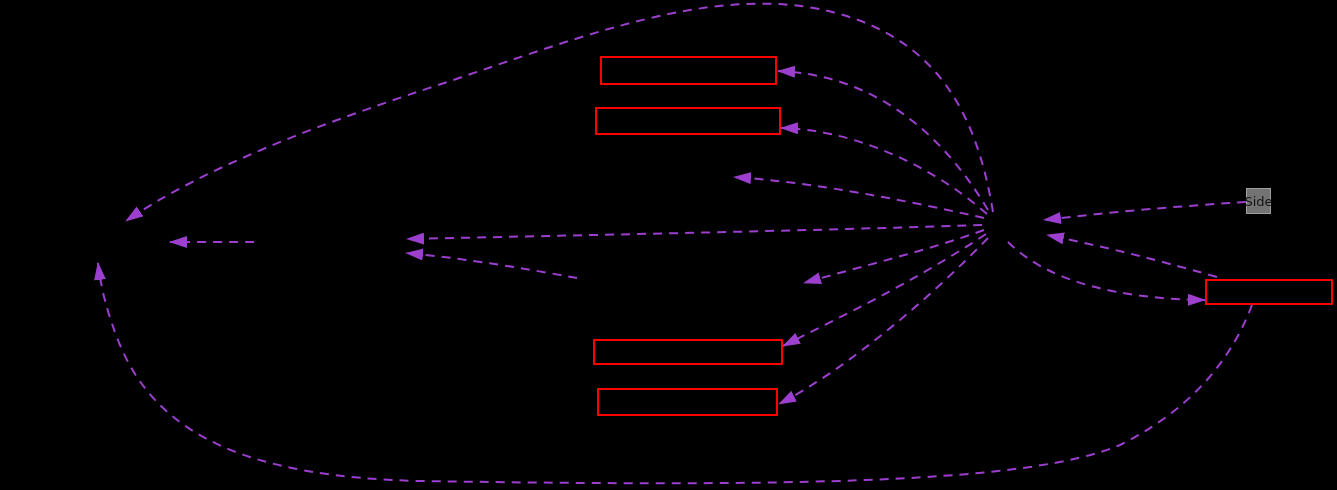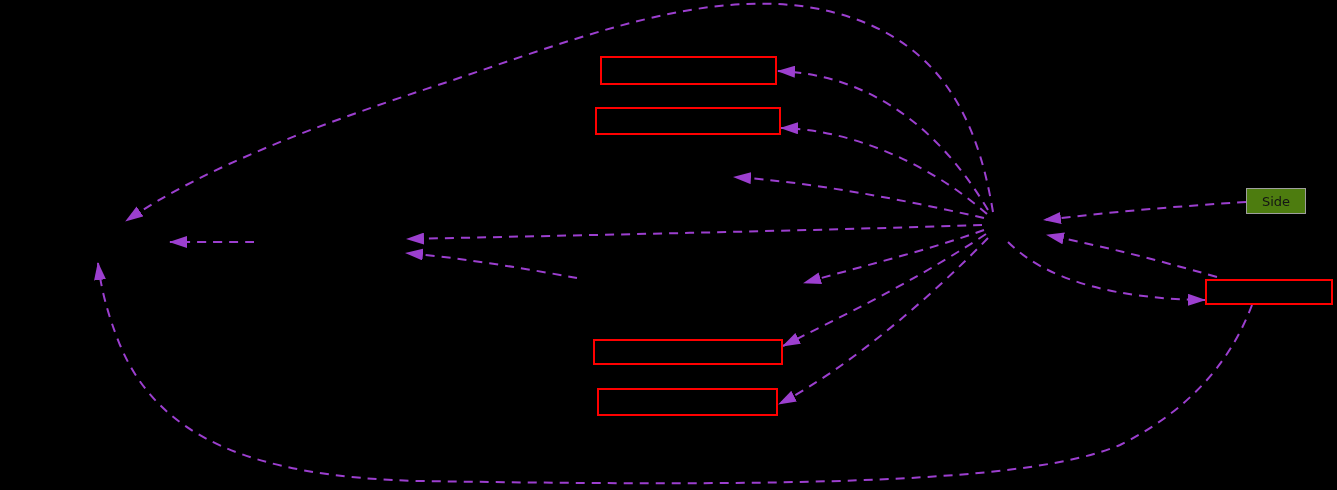--- a/index.html
+++ b/index.html
@@ -47,16 +47,16 @@
       <path d="M 1008 242 C 1048 282 1120 299 1205 300" fill="none" stroke="#9C3FCF" stroke-width="2" stroke-dasharray="9 7" marker-end="url(#arrow)"></path>
       <path d="M 1252 305 C 1235 350 1200 405 1120 445 C 1030 483 800 487 420 481 C 250 477 158 436 120 345 C 107 313 101 288 98 263" fill="none" stroke="#9C3FCF" stroke-width="2" stroke-dasharray="9 7" marker-end="url(#arrow)"></path>
       <path d="M 577 278 C 522 268 462 258 406 253" fill="none" stroke="#9C3FCF" stroke-width="2" stroke-dasharray="9 7" marker-end="url(#arrow)"></path>
       <path d="M 254 242 C 230 242 202 242 170 242" fill="none" stroke="#9C3FCF" stroke-width="2" stroke-dasharray="9 7" marker-end="url(#arrow)"></path>
       <rect x="601" y="57" width="175" height="27" fill="none" stroke="#FF0000" stroke-width="2"></rect>
       <rect x="596" y="108" width="184" height="26" fill="none" stroke="#FF0000" stroke-width="2"></rect>
       <rect x="594" y="340" width="188" height="24" fill="none" stroke="#FF0000" stroke-width="2"></rect>
       <rect x="598" y="389" width="179" height="26" fill="none" stroke="#FF0000" stroke-width="2"></rect>
       <rect x="1206" y="280" width="126" height="24" fill="none" stroke="#FF0000" stroke-width="2"></rect>
     </svg>
-  <div class="side-label" style="left: 1246px; top: 188px; width: 60px; height: 26px; background: #4d7c0f; border: 1px solid rgb(158, 158, 158); color: rgb(20, 20, 20);">
+  <div class="side-label" style="left: 1246px; top: 188px; width: 25px; height: 26px; background: #737373; border: 1px solid rgb(158, 158, 158); color: rgb(20, 20, 20);">
     <span>Side</span>
   </div>
 </div>
 
 </body></html>

